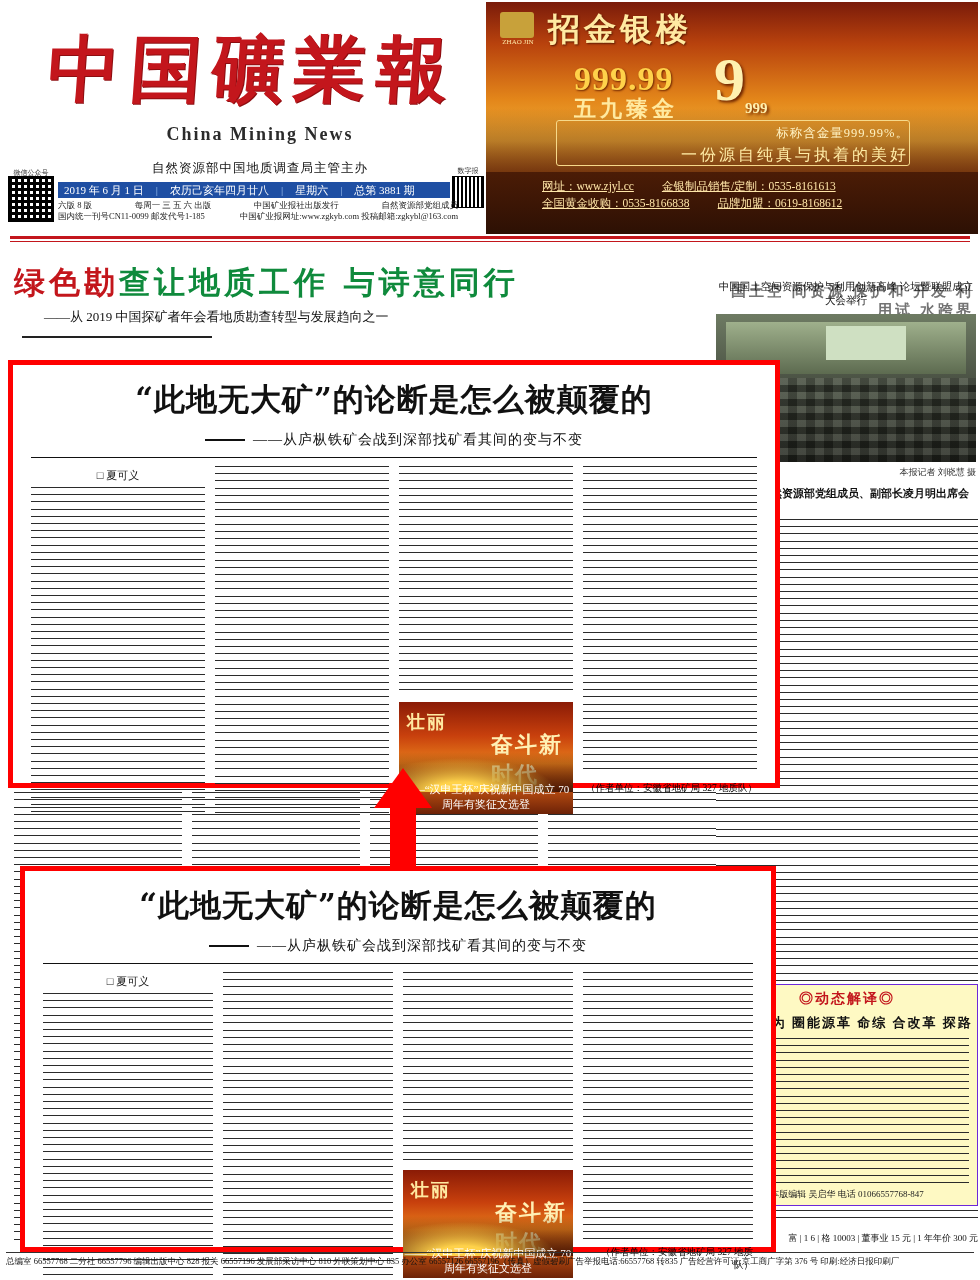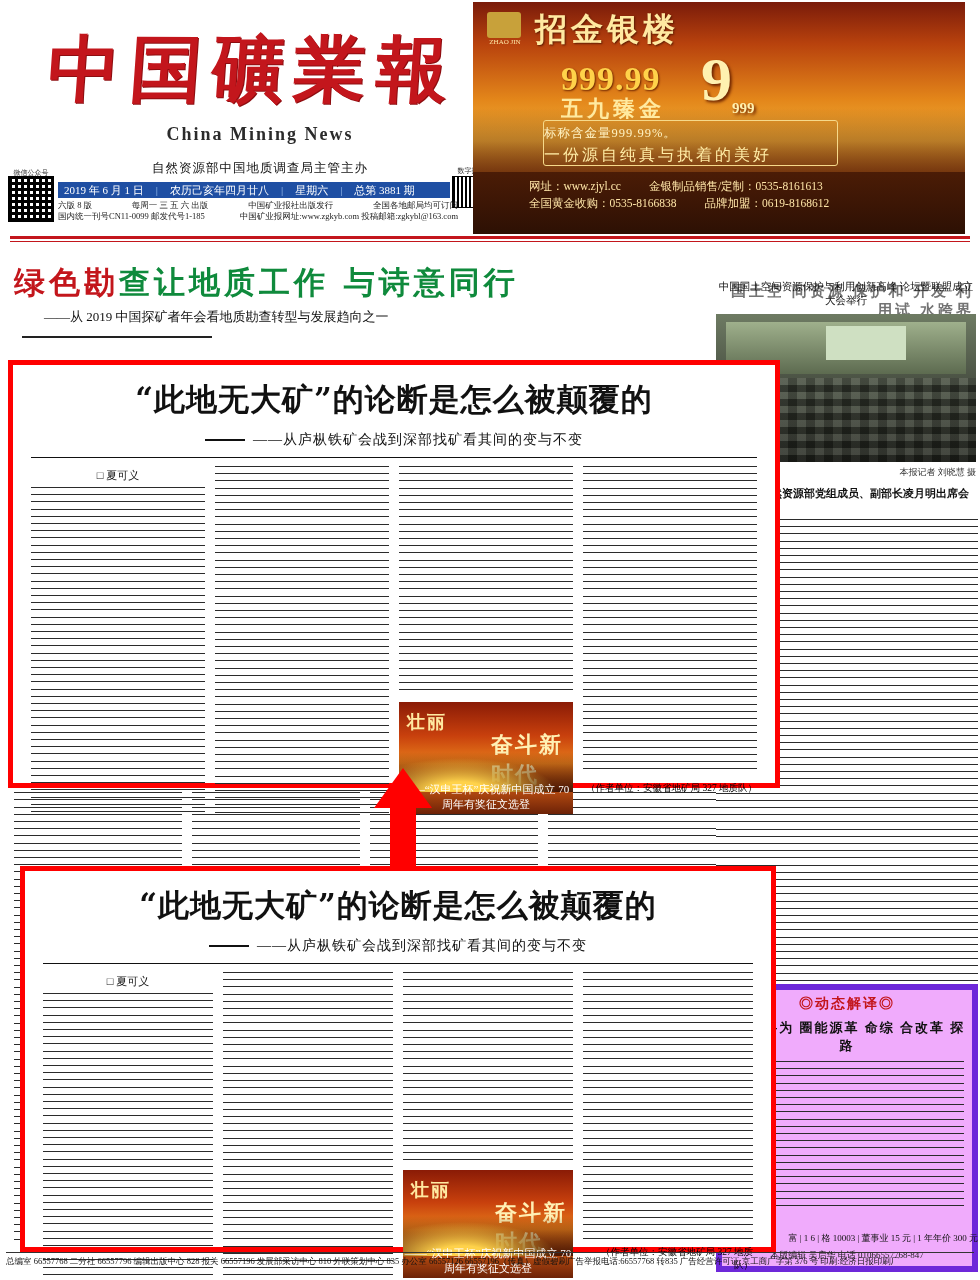--- a/index.html
+++ b/index.html
@@ -55,21 +55,21 @@
   .date-bar .sep { color:#9cc0ef; }
   .mast-meta {
     position:absolute; left:58px; top:200px; width:400px; font-size:8.5px;
     color:#222; line-height:11px;
   }
   .mast-meta-row { display:flex; justify-content:space-between; }
   .mast-meta-row span { white-space:nowrap; }
 
   
   .topad {
-    position:absolute; left:473px; top:2px; width:492px; height:232px;
+    position:absolute; left:486px; top:2px; width:492px; height:232px;
     background: linear-gradient(180deg,#7a1b0a 0%, #b8420d 18%, #e3861a 42%, #f2b23a 60%, #b8601a 80%, #5d2408 100%);
     overflow:hidden;
   }
   .topad .hills {
     position:absolute; left:0; bottom:56px; width:100%; height:70px;
     background: linear-gradient(180deg, rgba(120,40,10,.0), rgba(80,25,5,.75));
   }
   .topad-logo {
     position:absolute; left:14px; top:10px; width:34px; height:26px;
     background:#c8a13a; border-radius:3px;
@@ -89,33 +89,33 @@
     position:absolute; left:88px; top:92px; font-size:22px; font-weight:bold;
     color:#ffeaa0; letter-spacing:4px;
   }
   .topad-big9 {
     position:absolute; left:228px; top:46px; font-size:62px; font-weight:bold;
     color:#fff1b0; font-family:"Liberation Serif", serif; line-height:62px;
     text-shadow:2px 2px 3px #6b2300;
   }
   .topad-big9 sub { font-size:15px; vertical-align:sub; }
   .topad-box {
-    position:absolute; left:70px; top:118px; width:295px; height:46px;
-    border:1px solid #f6d98a; border-radius:3px; text-align:left;
+    position:absolute; left:70px; top:118px; width:354px; height:46px;
+    border:1px solid #f6d98a; border-radius:3px; text-align:right;
     color:#fff3c4;
   }
   .topad-box .l1 { font-size:12.5px; margin-top:4px; letter-spacing:1px;}
   .topad-box .l2 { font-size:16px; letter-spacing:3px; margin-top:3px; color:#ffeca6;}
   .topad-contact {
     position:absolute; left:0; bottom:0; width:100%; height:62px;
     background:linear-gradient(180deg,#4b1c06,#2d1004);
     color:#ffe6a8; font-size:11.5px; padding:6px 10px 0 56px; line-height:17px;
   }
   .topad-contact .row { display:flex; gap:28px; }
-  .topad-contact .row span { white-space:nowrap; }
+  .topad-contact .row span { white-space:nowrap;text-decoration:underline; }
 
   
   .mast-rule { position:absolute; left:10px; top:236px; width:960px; height:3px; background:#c3161c; }
   .mast-rule2{ position:absolute; left:10px; top:241px; width:960px; height:1px; background:#c3161c; }
 
   
   .green-head {
     position:absolute; left:14px; top:262px; width:690px; height:34px;
     font-size:31px; font-weight:bold; color:#0f8a3c; letter-spacing:4px;
     font-family:"DejaVu Serif", serif;
@@ -151,21 +151,21 @@
             display:flex; justify-content:space-between; }
 
   
   .rcol { position:absolute; left:716px; top:486px; width:262px; height:740px; }
   .rcol h4 { margin:0 0 3px 0; font-size:11px; color:#111; font-weight:bold; }
   .fake-lines {
     background: repeating-linear-gradient(180deg,#2b2b2b 0 1px, transparent 1px 7.2px);
   }
   .rcol .body { height:704px; }
 
-  .dyn-box { position:absolute; left:716px; top:984px; width:262px; height:288px; border:6px solid #6d28d9; background:#f0abfc; }
+  .dyn-box { position:absolute; left:716px; top:984px; width:262px; height:222px; border:1px solid #6d28d9; background:#fef9c3; }
   .dyn-title { text-align:center; font-size:14px; font-weight:bold; color:#c3161c; padding:5px 0 2px; letter-spacing:2px;}
   .dyn-head { text-align:center; font-size:13px; font-weight:bold; letter-spacing:2px; color:#111; padding:4px 0 6px;}
   .dyn-body { margin:0 8px; height:150px; }
   .dyn-foot { position:absolute; left:0; bottom:4px; width:100%; text-align:center; font-size:9px; color:#222;}
 
   
   .redbox { position:absolute; border:5px solid #ff0000; background:#fff; }
   .rb1 { left:8px; top:360px; width:772px; height:428px; }
   .rb2 { left:20px; top:866px; width:756px; height:386px; }
 
@@ -232,21 +232,21 @@
         <div>星期六</div>
         <div class="sep">|</div>
         <div>总第 3881 期</div>
       </div>
 
       <div class="mast-meta">
         <div class="mast-meta-row">
           <span>六版 8 版</span>
           <span>每周一 三 五 六 出版</span>
           <span>中国矿业报社出版发行</span>
-          <span>全国各地邮局均可订阅</span>
+          <span>自然资源部党组成员</span>
         </div>
         <div class="mast-meta-row">
           <span>国内统一刊号CN11-0099 邮发代号1-185</span>
           <span>中国矿业报网址:www.zgkyb.com 投稿邮箱:zgkybl@163.com</span>
         </div>
       </div>
     </div>
 
     <div class="topad">
       <div class="hills"></div>

